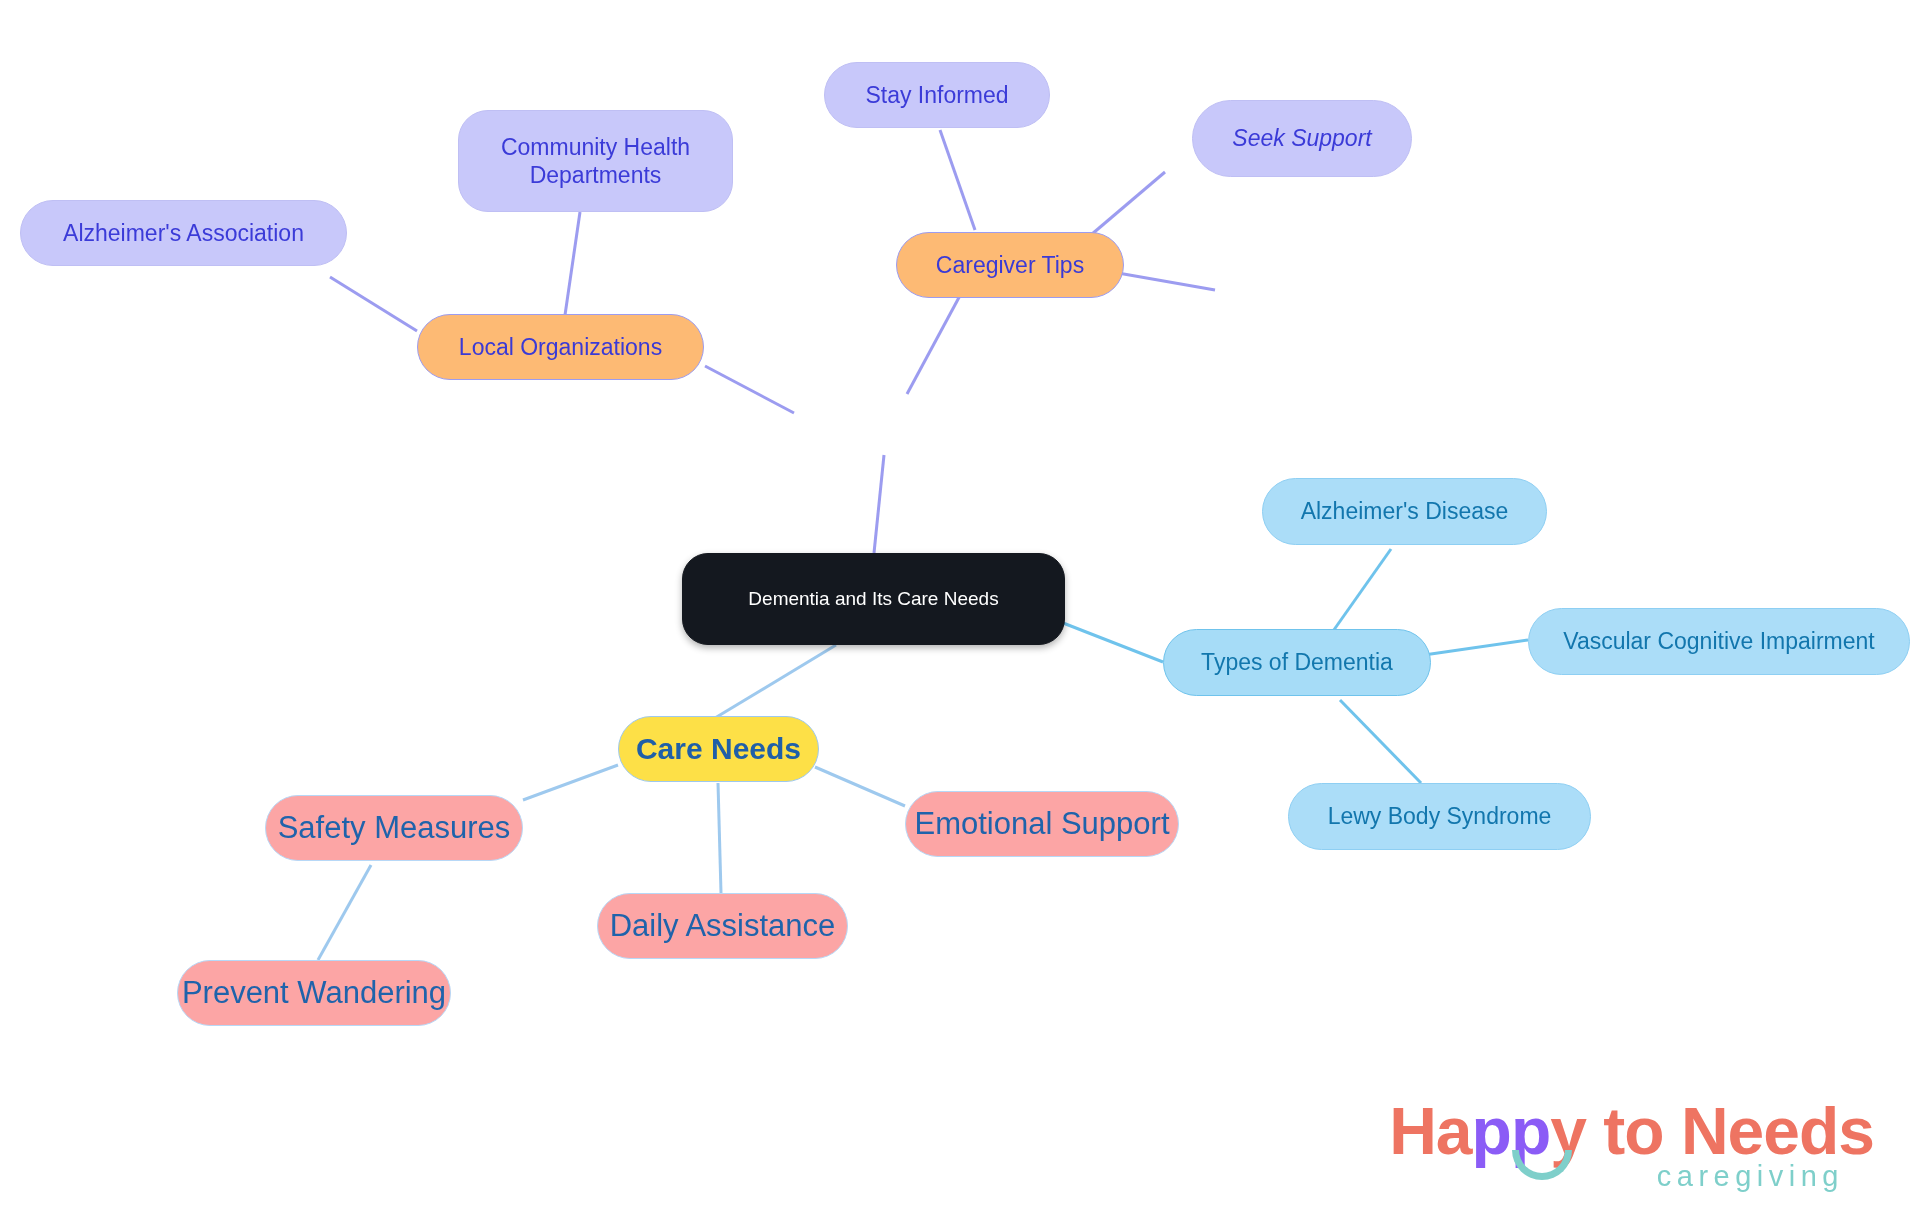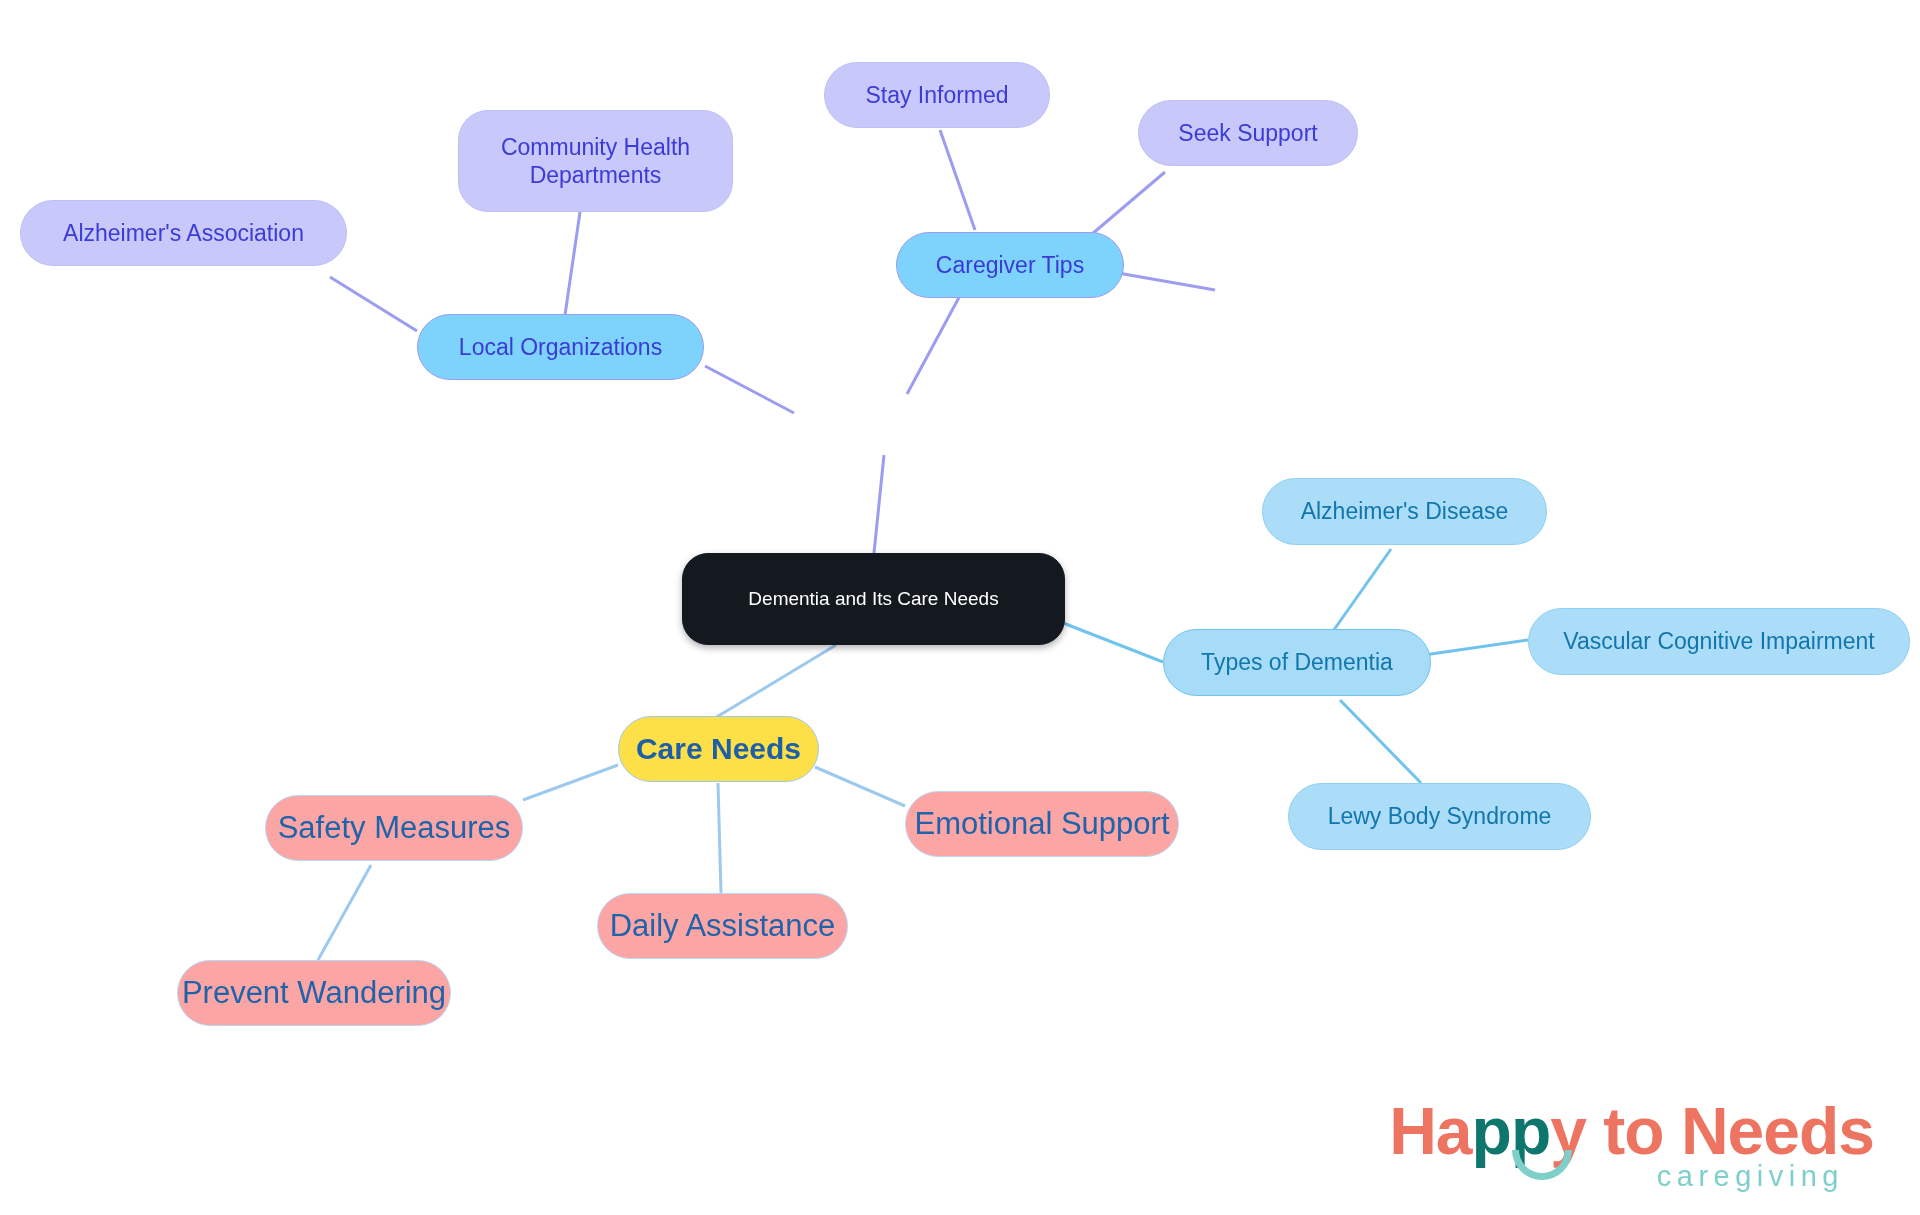--- a/index.html
+++ b/index.html
@@ -27,21 +27,21 @@
     background: #14181f;
     color: #ffffff;
     border: 1px solid #14181f;
     border-radius: 26px;
     font-size: 19px;
     box-shadow: 0 3px 7px rgba(0,0,0,0.30);
   }
 
   
   .node.purple-branch {
-    background: #7dd3fc;
+    background: #fdba74;
     border: 1.6px solid #9c9cf0;
     color: #3a3ad6;
     font-size: 23px;
   }
   .node.purple-leaf {
     background: #c8c8fa;
     border: 1.2px solid #bfbff4;
     color: #3b3bd8;
     font-size: 23px;
   }
@@ -76,21 +76,21 @@
     font-size: 31px;
   }
 
   
   #logo { position: absolute; right: 46px; bottom: 22px; text-align: right; user-select: none; }
   #logo-main {
     font-size: 66px; font-weight: bold; letter-spacing: -1px;
     line-height: 1; position: relative; white-space: nowrap;
   }
   #logo-main .coral { color: #ee7462; }
-  #logo-main .teal  { color: #0f766e; margin-top: 27px; }
+  #logo-main .teal  { color: #8b5cf6; margin-top: 27px; }
   #logo-sub {
     font-size: 29px; color: #7ecfca; letter-spacing: 5.5px;
     margin-top: -4px; margin-right: 30px;
   }
   #smile {
     position: absolute; left: 123px; top: 52px;
     width: 60px; height: 30px;
     border: 7px solid #7ecfca; border-top: none;
     border-radius: 0 0 60px 60px;
   }
@@ -144,21 +144,21 @@
 
   <div class="node purple-leaf" style="left:20px; top:200px; width:327px; height:66px;">Alzheimer's Association</div>
 
   <div class="node purple-leaf two-line" style="left:446px; top:110px; width:275px; height:102px;">Community Health
 Departments</div>
 
   <div class="node purple-branch" style="left:896px; top:232px; width:228px; height:66px;">Caregiver Tips</div>
 
   <div class="node purple-leaf" style="left:824px; top:62px; width:226px; height:66px;">Stay Informed</div>
 
-  <div class="node purple-leaf" style="left:1138px; top:100px; width:220px; height:66px;">Seek Support</div>
+  <div class="node purple-leaf" style="left:1192px; top:100px; width:220px; height:77px;font-style:italic;">Seek Support</div>
 
 
   <div class="node blue-leaf" style="left:1262px; top:478px; width:285px; height:67px;">Alzheimer's Disease</div>
 
   <div class="node blue-branch" style="left:1163px; top:629px; width:268px; height:67px;">Types of Dementia</div>
 
   <div class="node blue-leaf" style="left:1528px; top:608px; width:382px; height:67px;">Vascular Cognitive Impairment</div>
 
   <div class="node blue-leaf" style="left:1288px; top:783px; width:303px; height:67px;">Lewy Body Syndrome</div>
 

